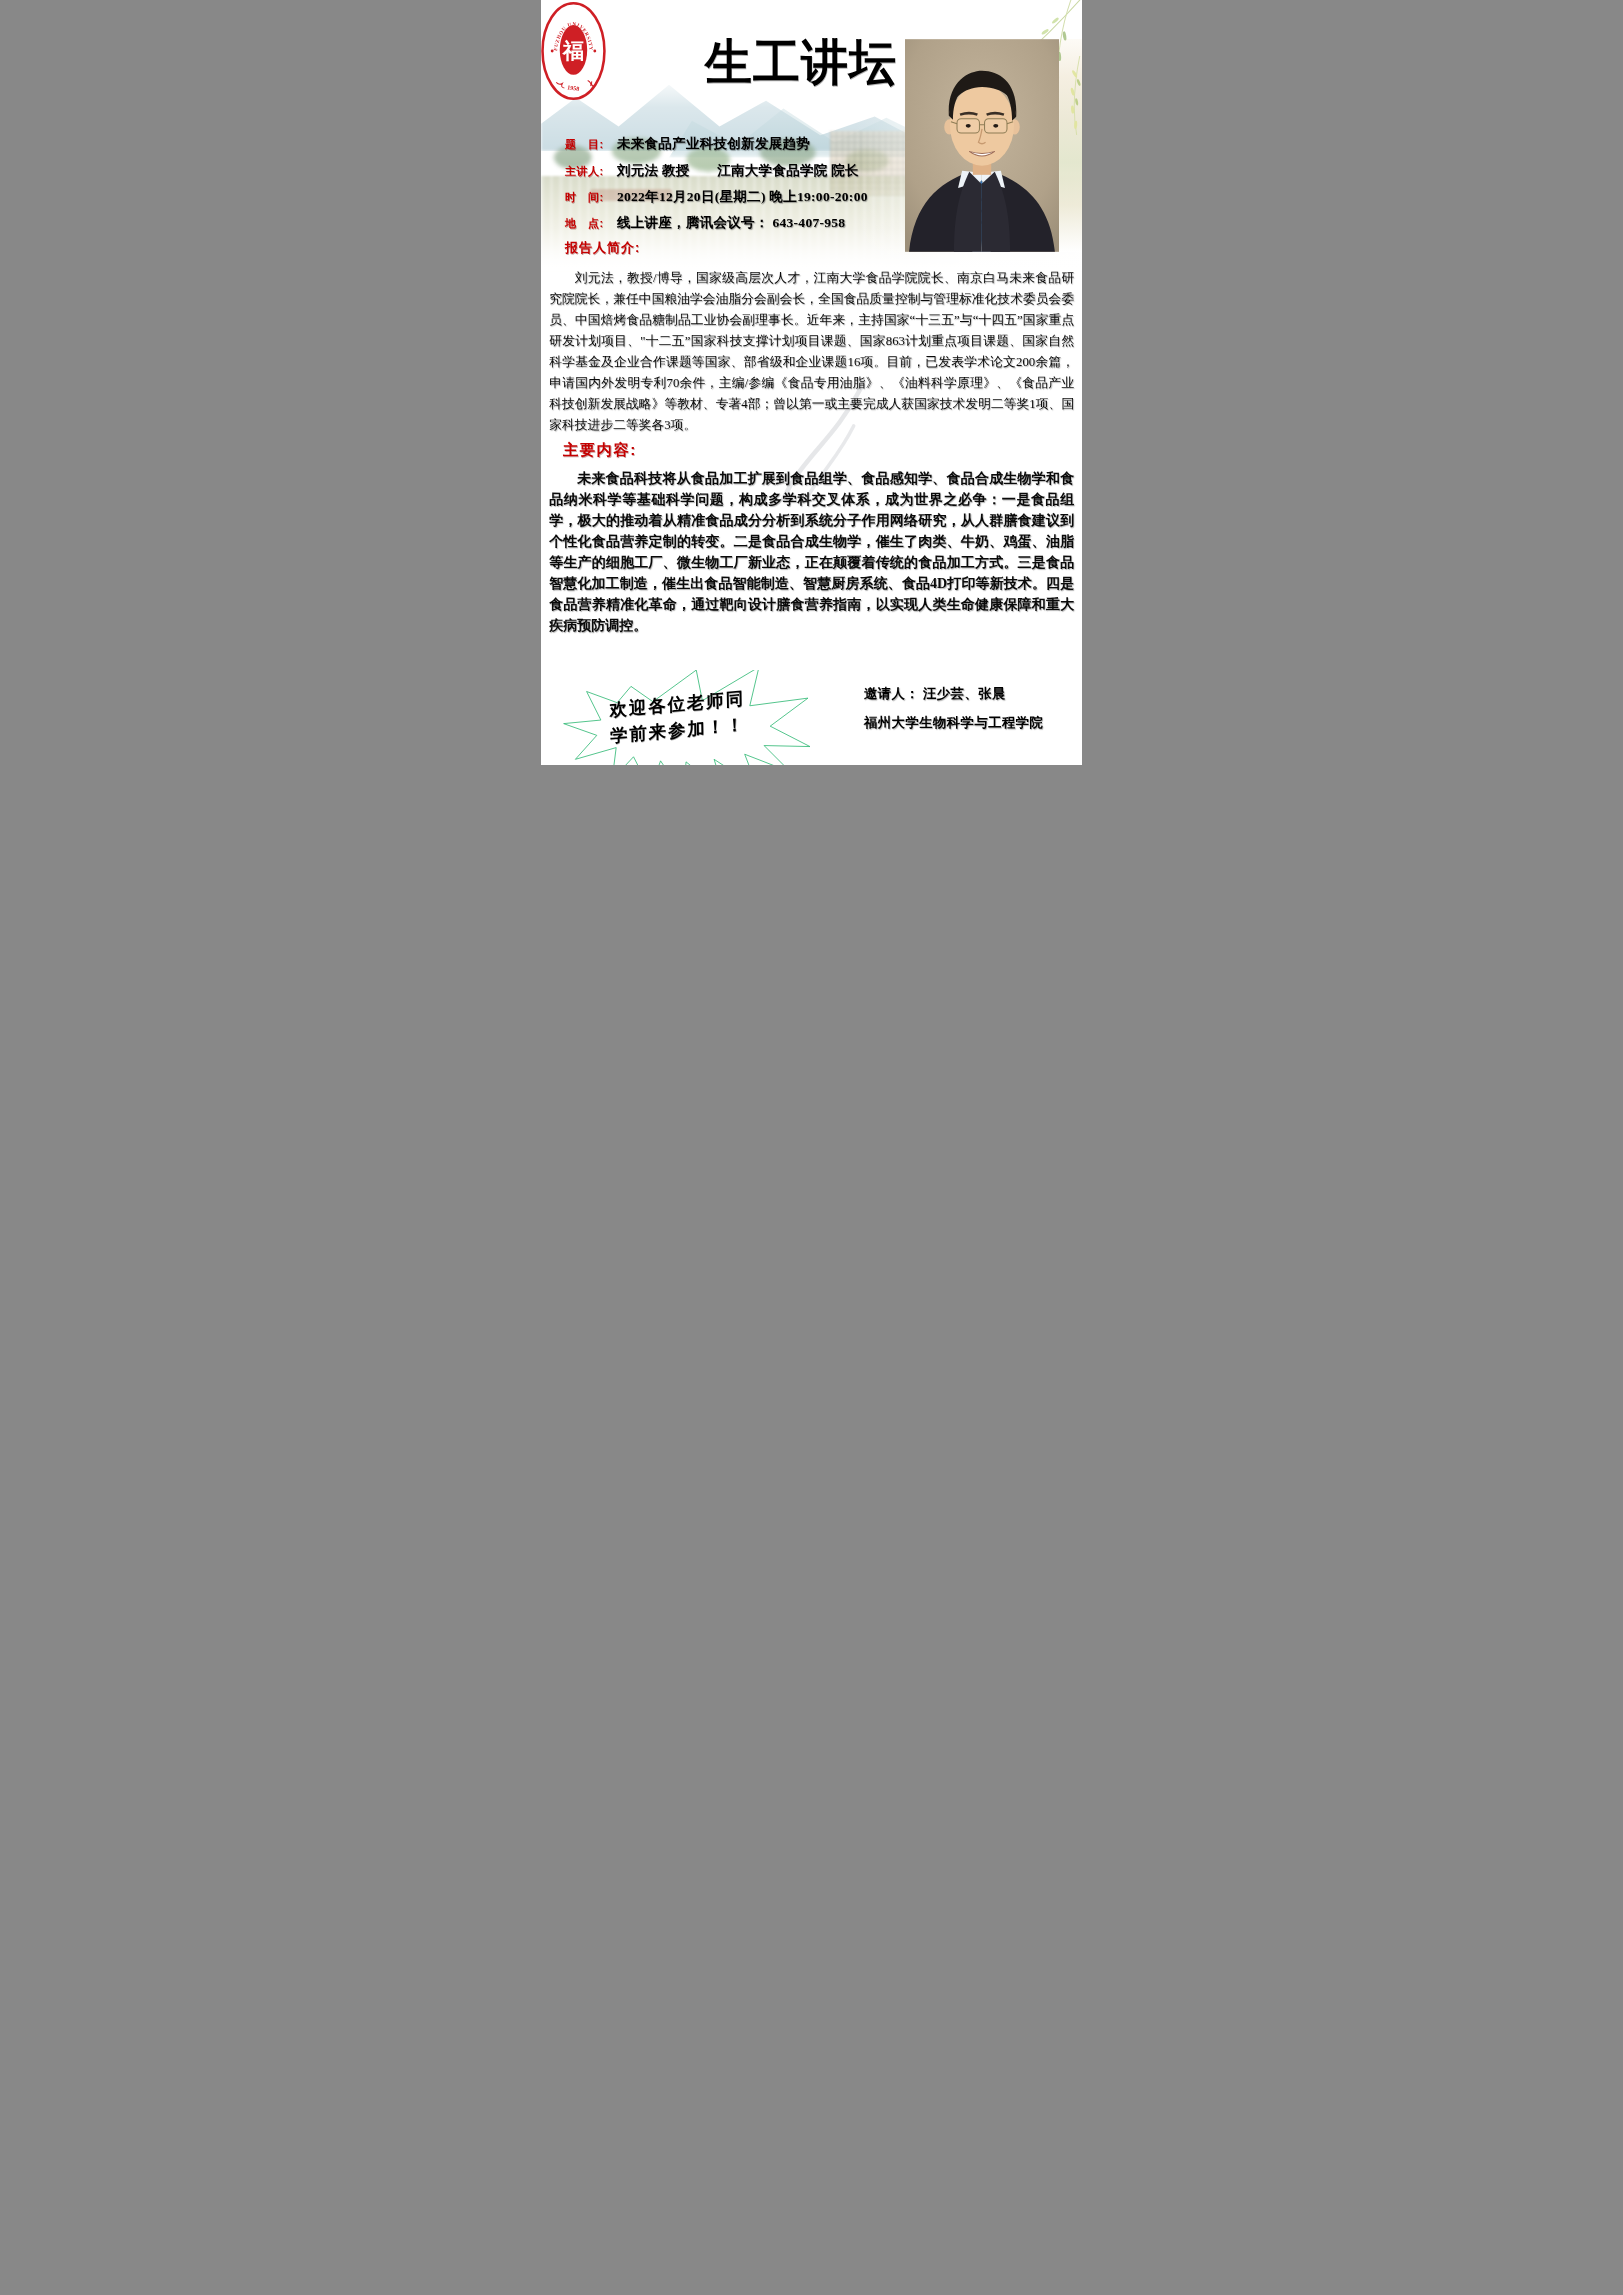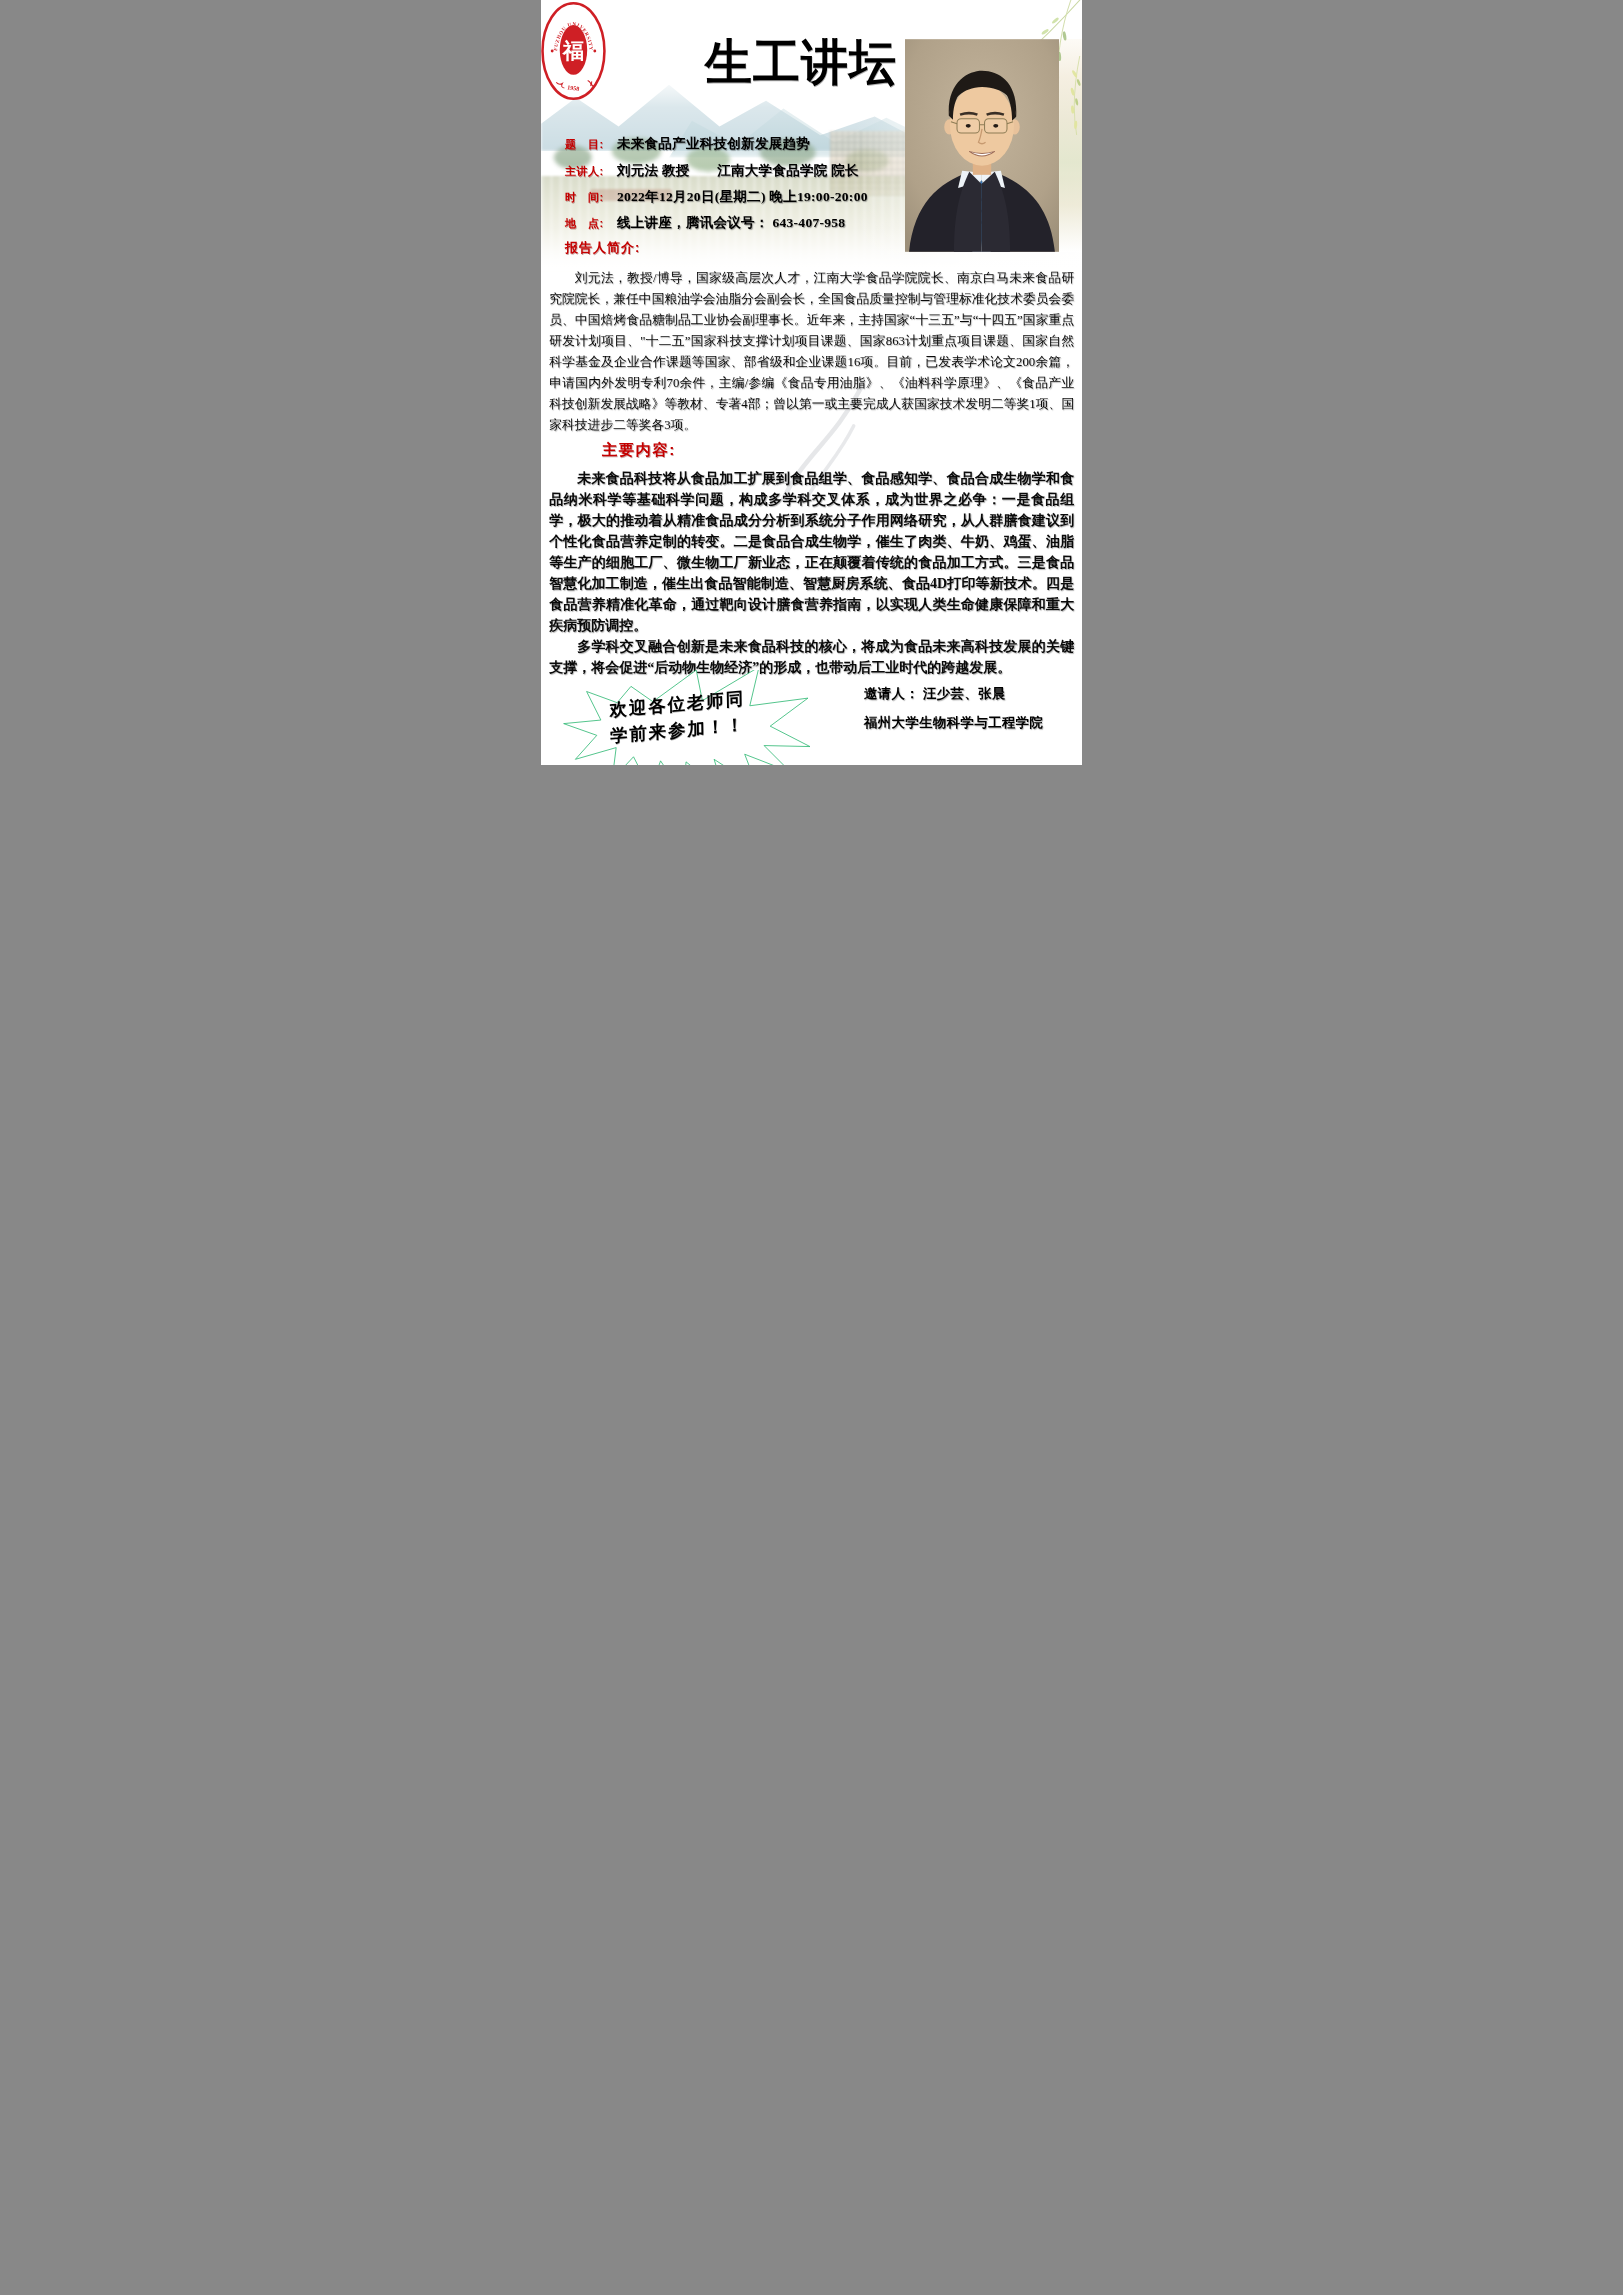--- a/index.html
+++ b/index.html
@@ -42,21 +42,21 @@
   .shadowed{text-shadow:0.8px 1.3px 1px rgba(80,80,80,.45);}
   .title{position:absolute;left:158px;top:38px;width:204px;text-align:center;z-index:3;
     font-family:"Liberation Sans","DejaVu Sans",sans-serif;font-weight:900;font-size:47px;line-height:1;
     color:#000;letter-spacing:1px;transform:scaleY(1.04);text-shadow:0.5px 1px 0.5px rgba(60,60,60,.4);}
   .info-row{position:absolute;left:24px;z-index:3;white-space:nowrap;}
   .info-row .red-label{font-size:11px;letter-spacing:0.5px;}
   .info-row .black-val{font-size:13.5px;margin-left:11.2px;}
   .bio-heading{position:absolute;left:24px;top:239px;font-size:13px;z-index:3;letter-spacing:1px;}
   .bio-para{position:absolute;left:8.2px;top:268px;width:525px;z-index:3;
     font-size:12.8px;line-height:21px;text-align:justify;font-weight:400;color:#0a0a0a;text-indent:2em;}
-  .content-heading{position:absolute;left:22px;top:440px;font-size:15.3px;z-index:3;letter-spacing:1.5px;margin-left:39px;}
+  .content-heading{position:absolute;left:22px;top:440px;font-size:15.3px;z-index:3;letter-spacing:1.5px;}
   .content-body{position:absolute;left:8.2px;top:468px;width:525px;z-index:3;
     font-size:14px;line-height:21px;text-align:justify;font-weight:700;color:#0a0a0a;}
   .content-body p{margin:0;text-indent:2em;}
   
   .photo{position:absolute;left:364px;top:39px;width:154px;height:213px;z-index:4;}
   .right-strip{position:absolute;left:518px;top:39px;width:23.5px;height:213px;z-index:2;opacity:.85;
     background:linear-gradient(180deg,#fdfaf5 0%,#f3ecdc 18%,#e9e5cf 38%,#dfe3c6 58%,#ece8d3 78%,#ffffff 100%);}
   
   .burst-svg{position:absolute;left:15.3px;top:670px;width:255px;height:95px;z-index:3;}
   .burst-text{position:absolute;left:60px;top:691px;width:153px;z-index:4;text-align:center;
@@ -203,21 +203,20 @@
   <svg class="watermark" viewBox="0 0 190 245">
     <path d="M20,235 C60,150 118,122 172,18" stroke="#8f969e" stroke-width="9" fill="none" stroke-linecap="round"></path>
     <path d="M62,240 C100,175 128,152 158,92" stroke="#9aa0a8" stroke-width="7" fill="none" stroke-linecap="round"></path>
   </svg>
 
   <div class="bio-para shadowed">刘元法，教授/博导，国家级高层次人才，江南大学食品学院院长、南京白马未来食品研究院院长，兼任中国粮油学会油脂分会副会长，全国食品质量控制与管理标准化技术委员会委员、中国焙烤食品糖制品工业协会副理事长。近年来，主持国家“十三五”与“十四五”国家重点研发计划项目、"十二五”国家科技支撑计划项目课题、国家863计划重点项目课题、国家自然科学基金及企业合作课题等国家、部省级和企业课题16项。目前，已发表学术论文200余篇，申请国内外发明专利70余件，主编/参编《食品专用油脂》、《油料科学原理》、《食品产业科技创新发展战略》等教材、专著4部；曾以第一或主要完成人获国家技术发明二等奖1项、国家科技进步二等奖各3项。</div>
 
   <div class="content-heading red-label">主要内容:</div>
   <div class="content-body shadowed">
     <p>未来食品科技将从食品加工扩展到食品组学、食品感知学、食品合成生物学和食品纳米科学等基础科学问题，构成多学科交叉体系，成为世界之必争：一是食品组学，极大的推动着从精准食品成分分析到系统分子作用网络研究，从人群膳食建议到个性化食品营养定制的转变。二是食品合成生物学，催生了肉类、牛奶、鸡蛋、油脂等生产的细胞工厂、微生物工厂新业态，正在颠覆着传统的食品加工方式。三是食品智慧化加工制造，催生出食品智能制造、智慧厨房系统、食品4D打印等新技术。四是食品营养精准化革命，通过靶向设计膳食营养指南，以实现人类生命健康保障和重大疾病预防调控。</p>
-    <p>多学科交叉融合创新是未来食品科技的核心，将成为食品未来高科技发展的关键支撑，将会促进“后动物生物经济”的形成，也带动后工业时代的跨越发展。</p>
   </div>
 
   <svg class="burst-svg" viewBox="0 0 500 186">
     <polygon fill="#ffffff" stroke="#2eb872" stroke-width="1.6" points="15,105 88,98 60,42 120,64 147,32 190,62 275,0 287,60 398,-6 380,70 494,55 420,110 498,150 408,148 460,200 370,165 395,230 310,175 330,240 255,180 250,245 205,178 185,235 152,170 110,215 118,152 38,175 80,128"></polygon>
   </svg>
   <div class="burst-text">
     <div>欢迎各位老师同</div>
     <div>学前来参加！！</div>
   </div>
 

